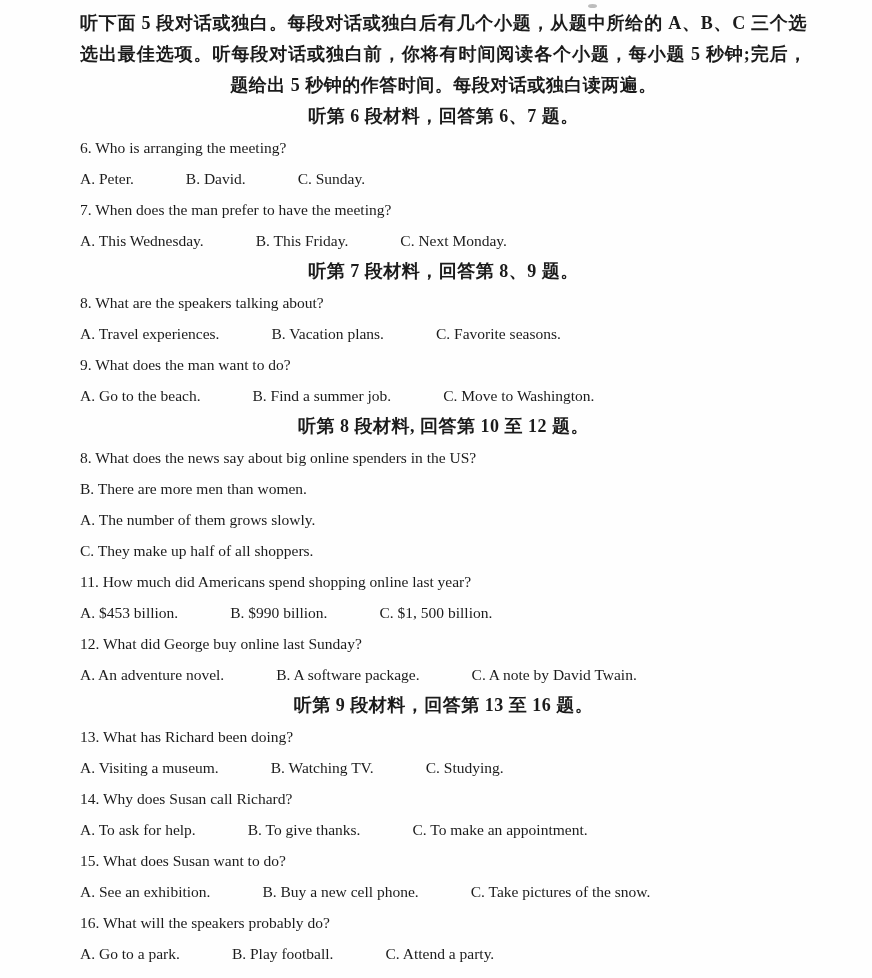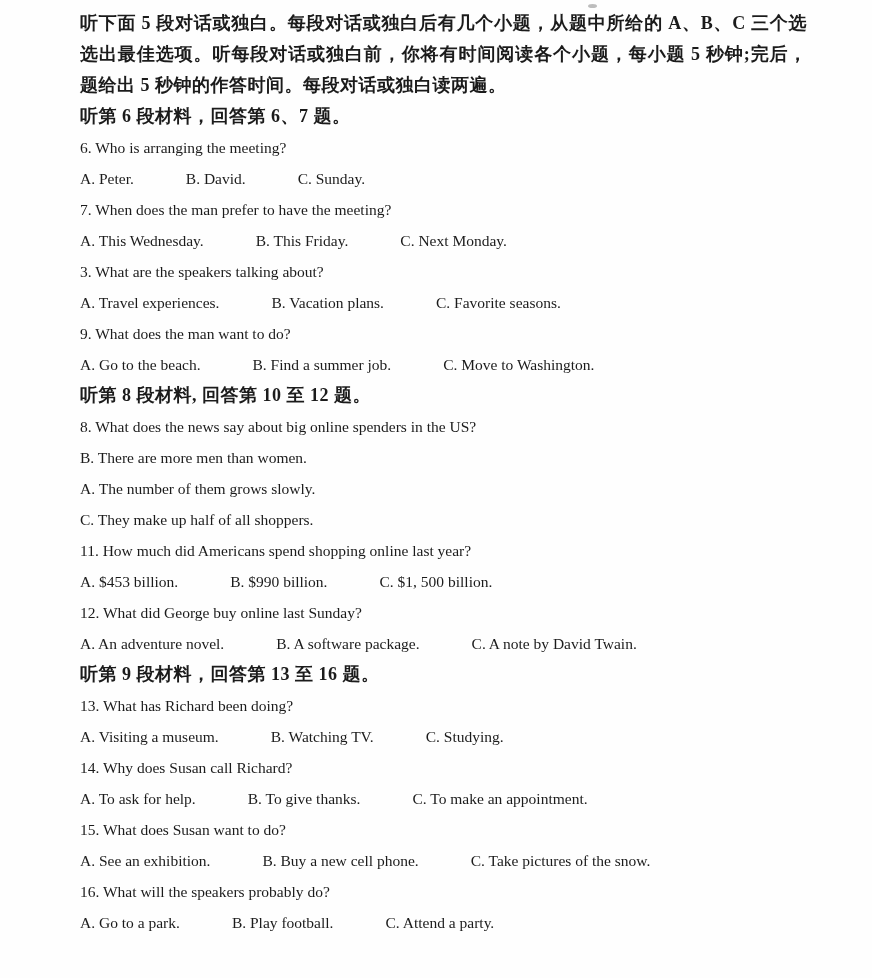--- a/index.html
+++ b/index.html
@@ -23,20 +23,21 @@
     width: 727px;
   }
   .line {
     line-height: 31px;
     white-space: nowrap;
   }
   .cn-bold {
     font-weight: 700;
     font-size: 18px;
     letter-spacing: 0.5px;
+    text-align: center;
   }
   .cn-just {
     white-space: normal;
     text-align: justify;
     text-align-last: justify;
     overflow: hidden;
     height: 31px;
   }
   .en {
     font-size: 15.5px;
@@ -80,22 +81,23 @@
       <span class="option">C. Sunday.</span>
     </div>
 
     <div class="line en">7. When does the man prefer to have the meeting?</div>
     <div class="line en options-row">
       <span class="option">A. This Wednesday.</span>
       <span class="option">B. This Friday.</span>
       <span class="option">C. Next Monday.</span>
     </div>
 
+    <div class="line cn-bold">听第 7 段材料，回答第 8、9 题。</div>
 
-    <div class="line en">3. What are the speakers talking about?</div>
+    <div class="line en">8. What are the speakers talking about?</div>
     <div class="line en options-row">
       <span class="option">A. Travel experiences.</span>
       <span class="option">B. Vacation plans.</span>
       <span class="option">C. Favorite seasons.</span>
     </div>
 
     <div class="line en">9. What does the man want to do?</div>
     <div class="line en options-row">
       <span class="option">A. Go to the beach.</span>
       <span class="option">B. Find a summer job.</span>

